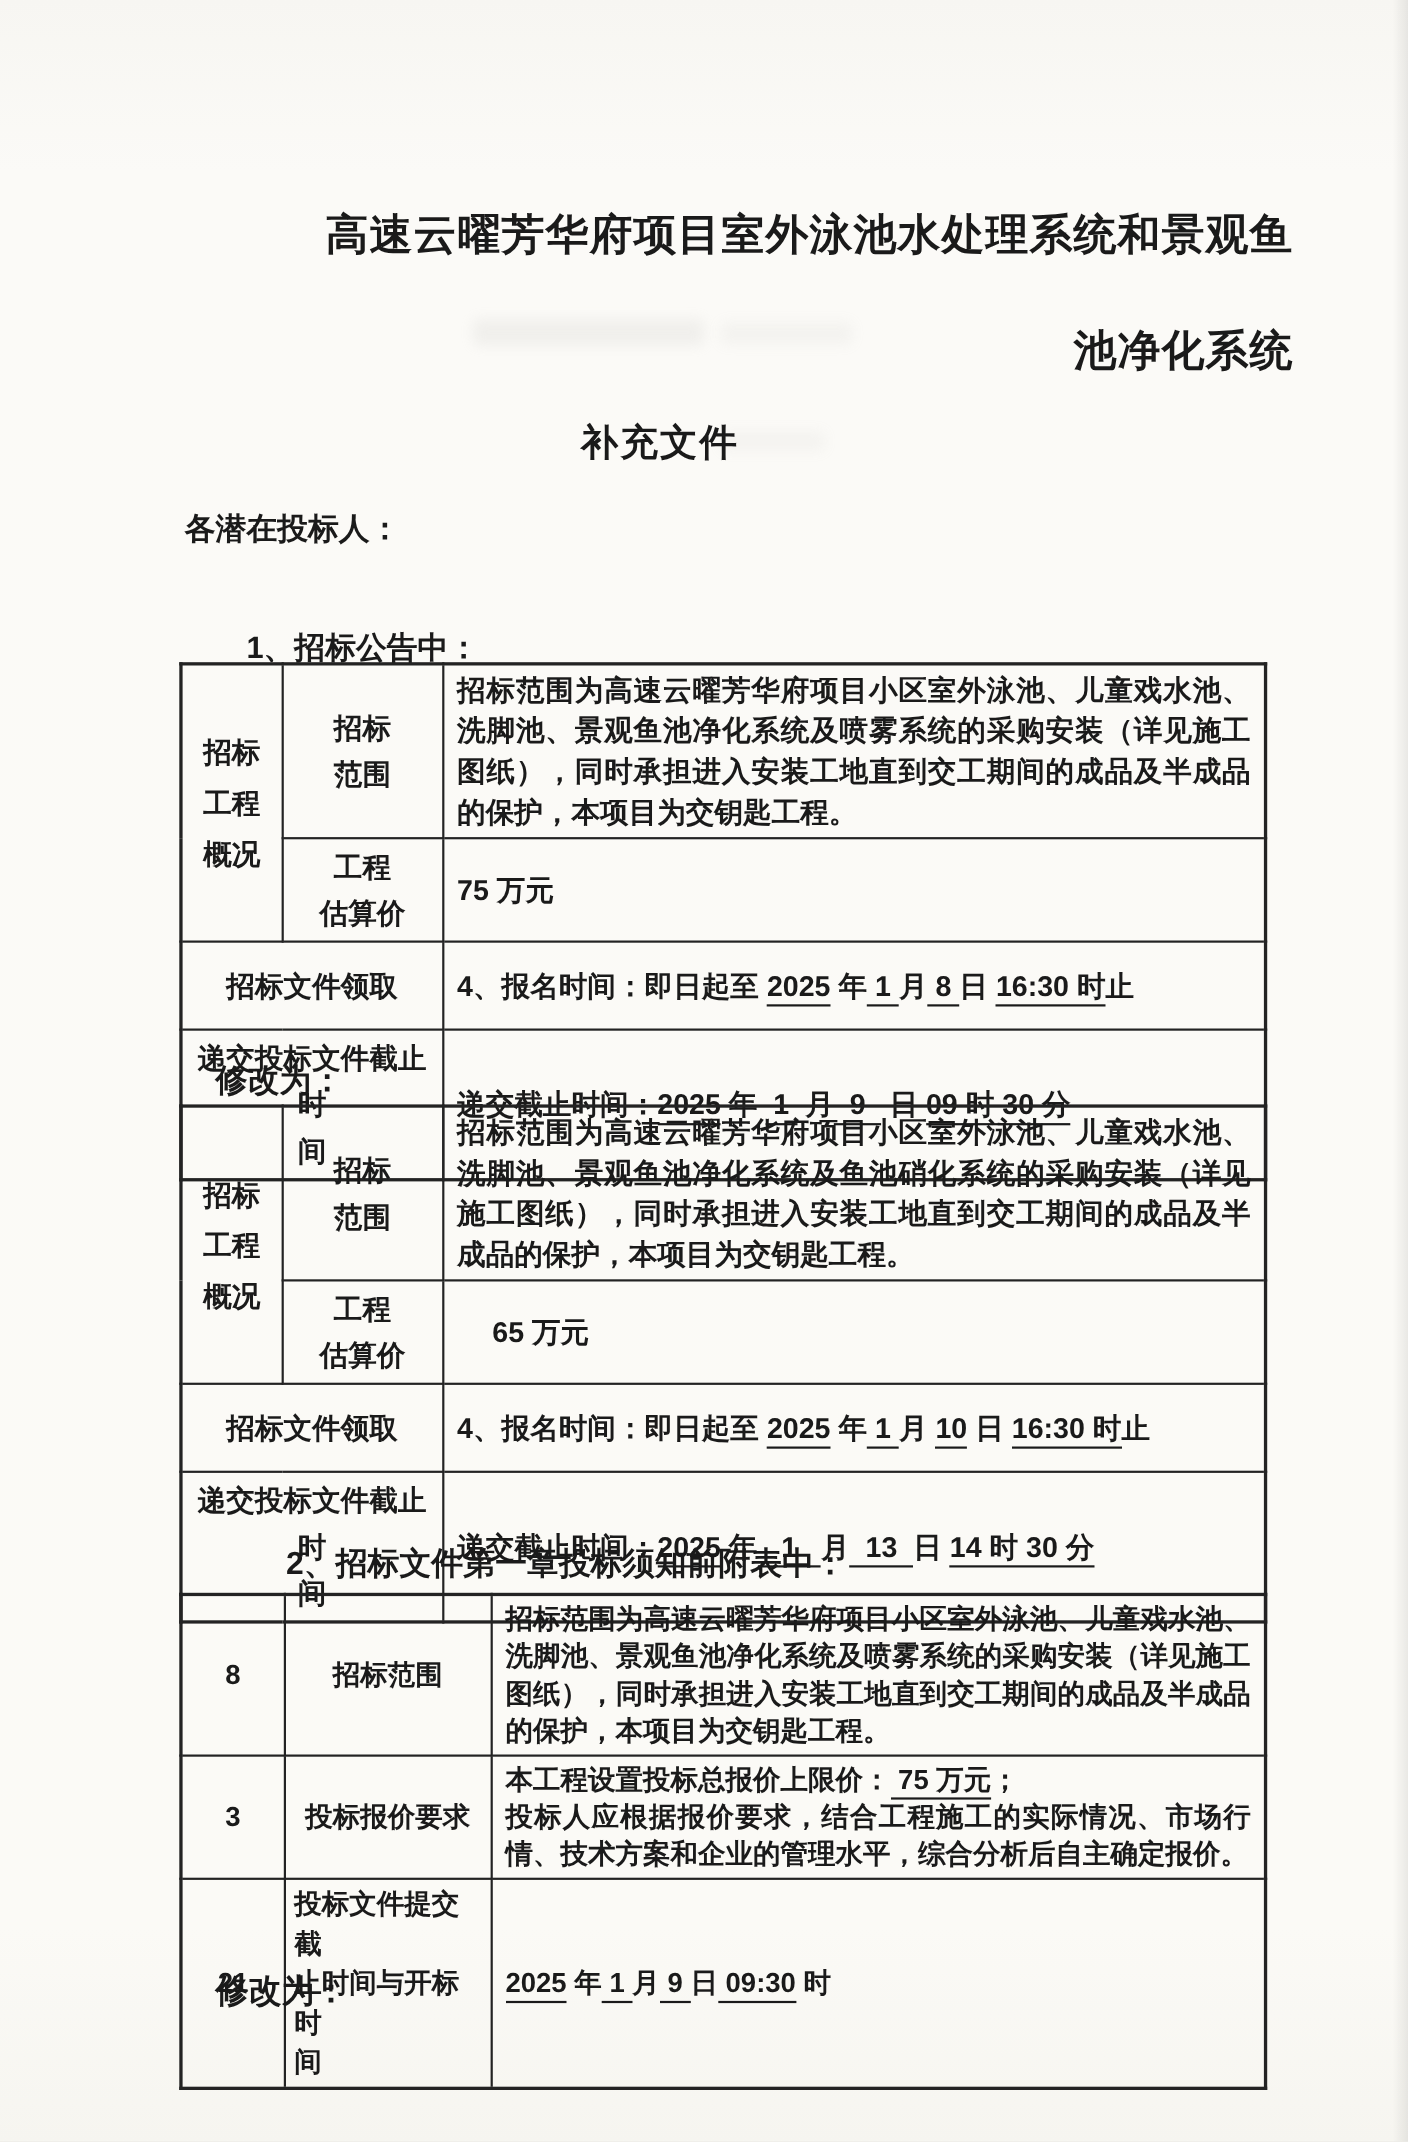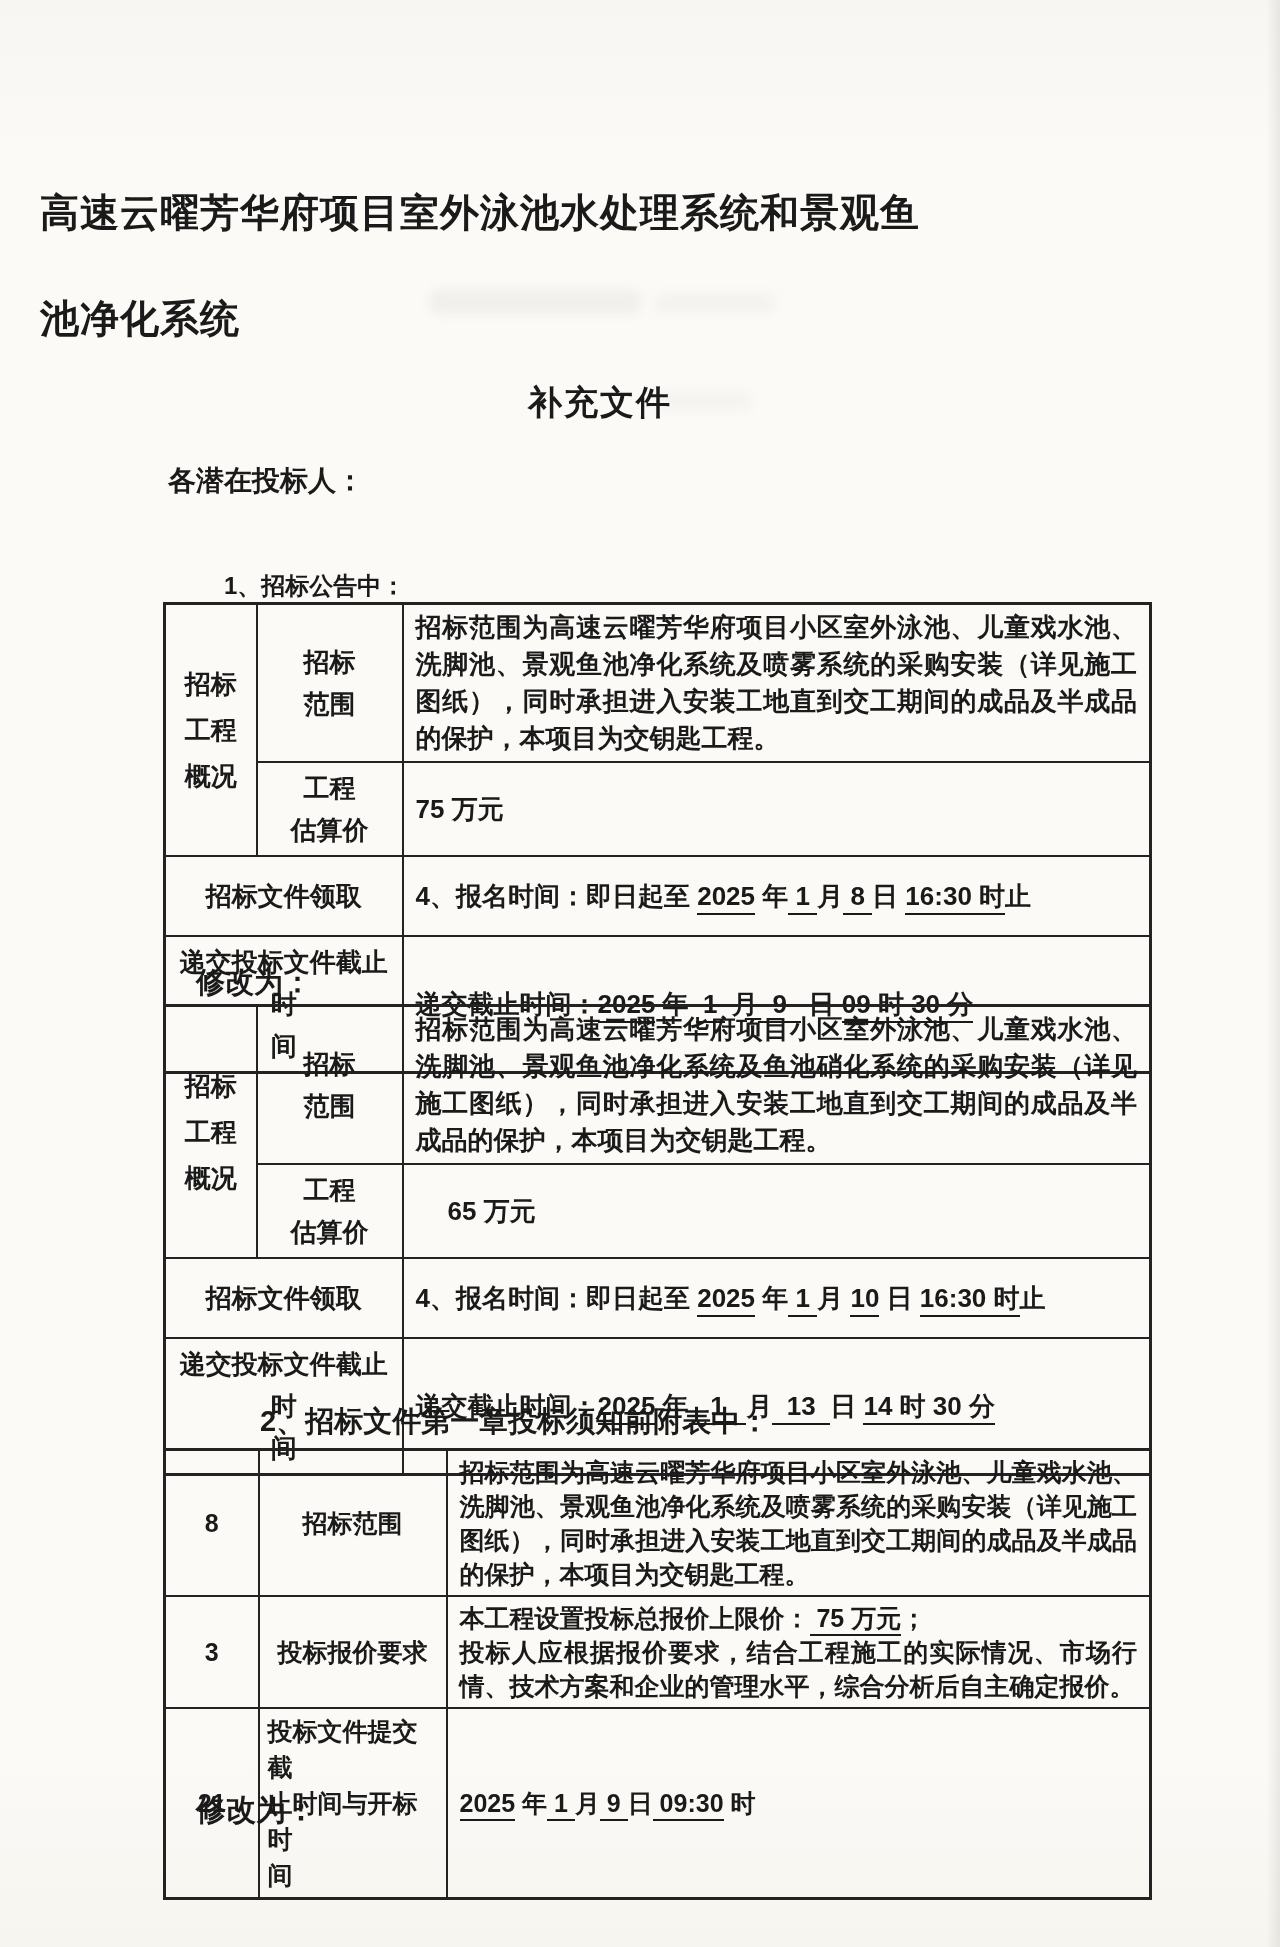--- a/index.html
+++ b/index.html
@@ -21,40 +21,40 @@
     overflow:hidden;
   }
   
   .smudge{position:absolute;background:#b9b8b4;filter:blur(6px);border-radius:4px;}
   .smudge.s1{left:430px;top:290px;width:210px;height:24px;opacity:.16;}
   .smudge.s2{left:655px;top:293px;width:120px;height:20px;opacity:.11;}
   .smudge.s3{left:655px;top:392px;width:95px;height:18px;opacity:.10;}
   .edge-shade{position:absolute;right:0;top:0;width:14px;height:100%;background:linear-gradient(90deg,rgba(0,0,0,0),rgba(0,0,0,.07));}
 
   .title{
-    position:absolute;left:40px;width:1120px;text-align:left;
+    position:absolute;left:56px;width:1120px;text-align:right;
     font-size:39px;font-weight:700;letter-spacing:1px;
   }
   .title.l1{top:186px;}
   .title.l2{top:292px;}
   .subtitle{
     position:absolute;left:40px;top:380px;width:1120px;text-align:center;
     font-size:34px;font-weight:700;letter-spacing:2px;
   }
   .salutation{
     position:absolute;left:168px;top:462px;
     font-size:28px;font-weight:600;
   }
   .intro{
     position:absolute;left:168px;top:500px;width:958px;
     font-size:28px;font-weight:600;line-height:45px;
     text-indent:56px;text-align:justify;
   }
   .heading{
-    position:absolute;font-size:24px;font-weight:700;
+    position:absolute;font-size:28px;font-weight:700;
   }
   .heading.h1{left:224px;top:570px;}
   .heading.h2{left:224px;top:1402px;font-size:29px;margin-left:36px;}
   .modify{
     position:absolute;font-size:29px;font-weight:700;
   }
   .modify.m1{left:196px;top:963px;}
   .modify.m2{left:196px;top:1790px;font-size:30px;}
 
   table.tbl{

